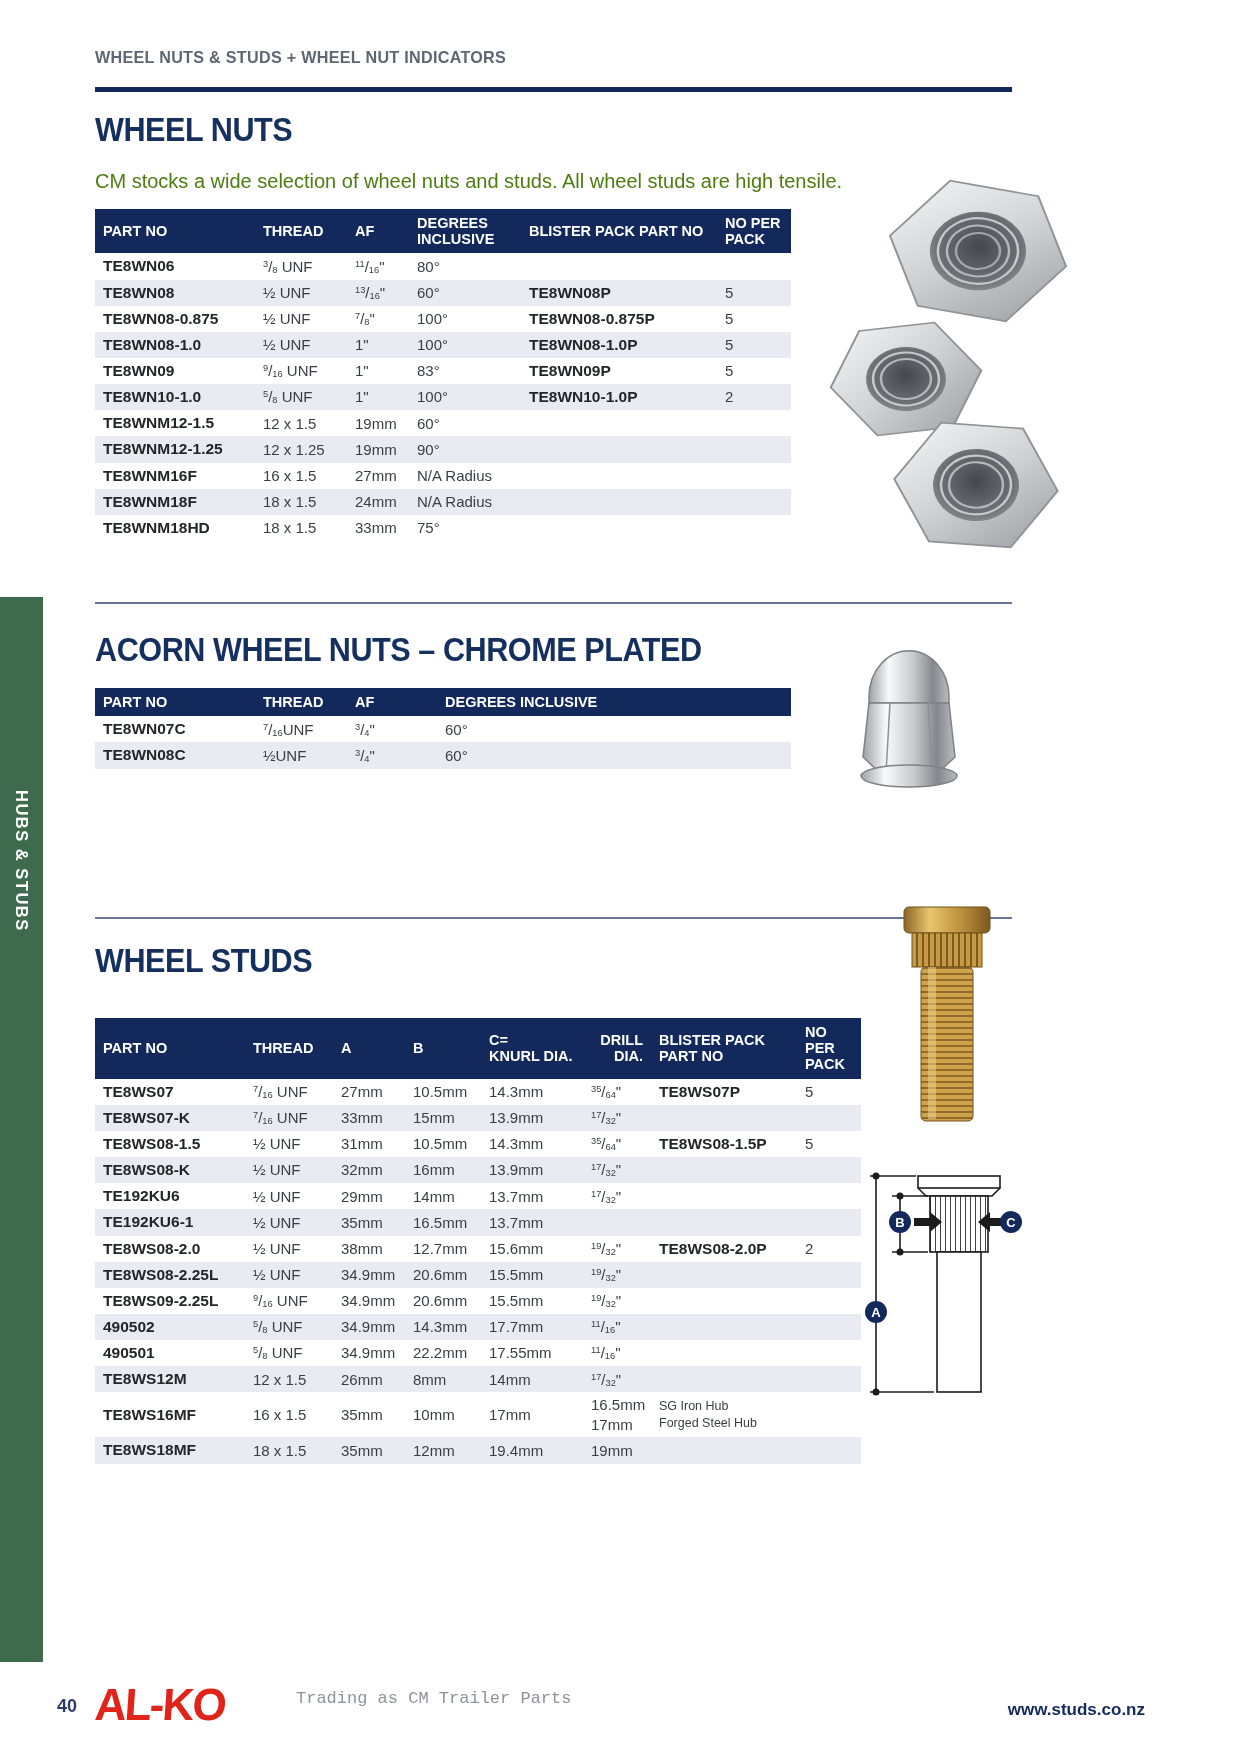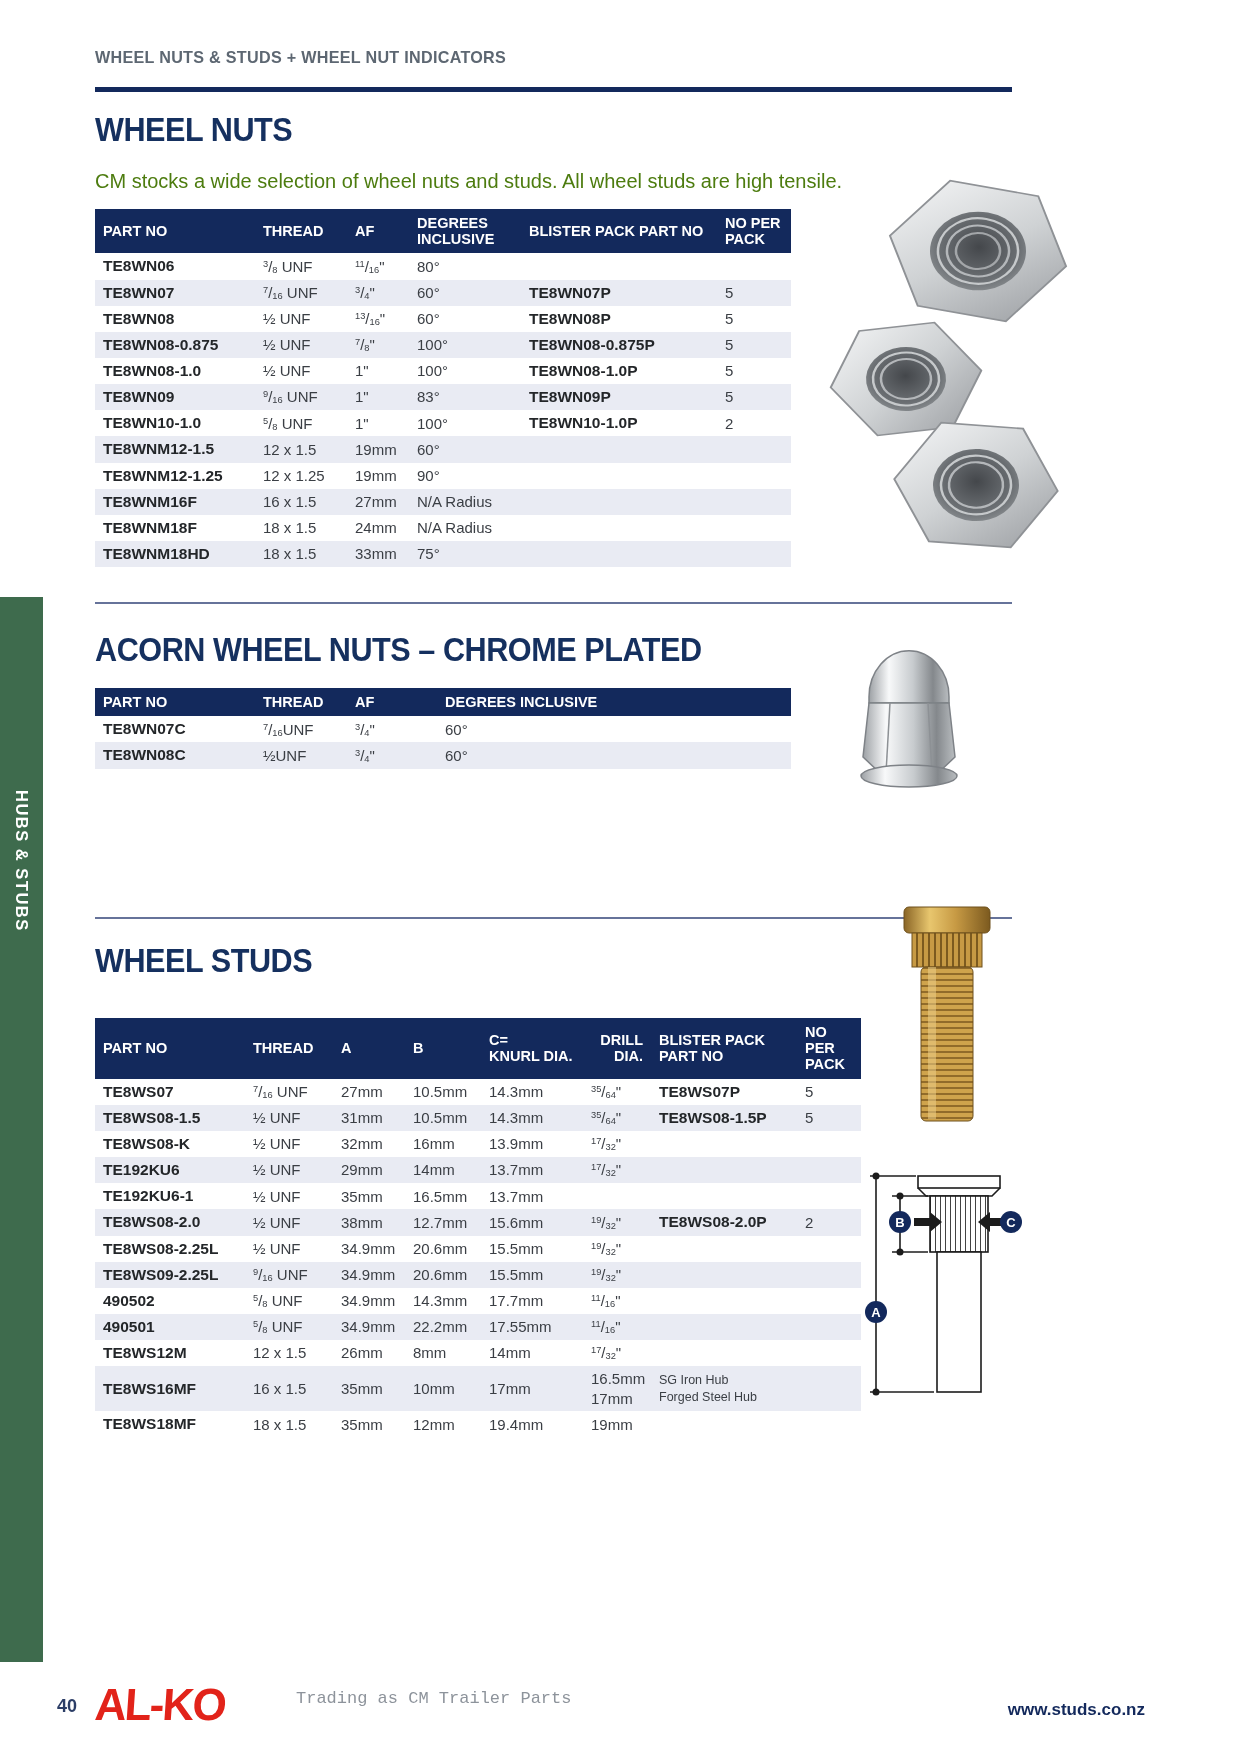--- a/index.html
+++ b/index.html
@@ -86,28 +86,20 @@
       <tbody>
         <tr>
           <td class="b">TE8WN06</td>
           <td><span class="fr"><sup>3</sup>/<sub>8</sub></span> UNF</td>
           <td><span class="fr"><sup>11</sup>/<sub>16</sub></span>"</td>
           <td>80°</td>
           <td class="b"></td>
           <td></td>
         </tr>
         <tr>
-          <td class="b">TE8WN07</td>
-          <td><span class="fr"><sup>7</sup>/<sub>16</sub></span> UNF</td>
-          <td><span class="fr"><sup>3</sup>/<sub>4</sub></span>"</td>
-          <td>60°</td>
-          <td class="b">TE8WN07P</td>
-          <td>5</td>
-        </tr>
-        <tr>
           <td class="b">TE8WN08</td>
           <td>½ UNF</td>
           <td><span class="fr"><sup>13</sup>/<sub>16</sub></span>"</td>
           <td>60°</td>
           <td class="b">TE8WN08P</td>
           <td>5</td>
         </tr>
         <tr>
           <td class="b">TE8WN08-0.875</td>
           <td>½ UNF</td>
@@ -228,20 +220,30 @@
       <tbody>
         <tr>
           <td class="b">TE8WS07</td>
           <td><span class="fr"><sup>7</sup>/<sub>16</sub></span> UNF</td>
           <td>27mm</td>
           <td>10.5mm</td>
           <td>14.3mm</td>
           <td><span class="fr"><sup>35</sup>/<sub>64</sub></span>"</td>
           <td class="b">TE8WS07P</td>
           <td>5</td>
+        </tr>
+        <tr>
+          <td class="b">TE8WS07-K</td>
+          <td><span class="fr"><sup>7</sup>/<sub>16</sub></span> UNF</td>
+          <td>33mm</td>
+          <td>15mm</td>
+          <td>13.9mm</td>
+          <td><span class="fr"><sup>17</sup>/<sub>32</sub></span>"</td>
+          <td class="b"></td>
+          <td></td>
         </tr>
         <tr>
           <td class="b">TE8WS08-1.5</td>
           <td>½ UNF</td>
           <td>31mm</td>
           <td>10.5mm</td>
           <td>14.3mm</td>
           <td><span class="fr"><sup>35</sup>/<sub>64</sub></span>"</td>
           <td class="b">TE8WS08-1.5P</td>
           <td>5</td>

